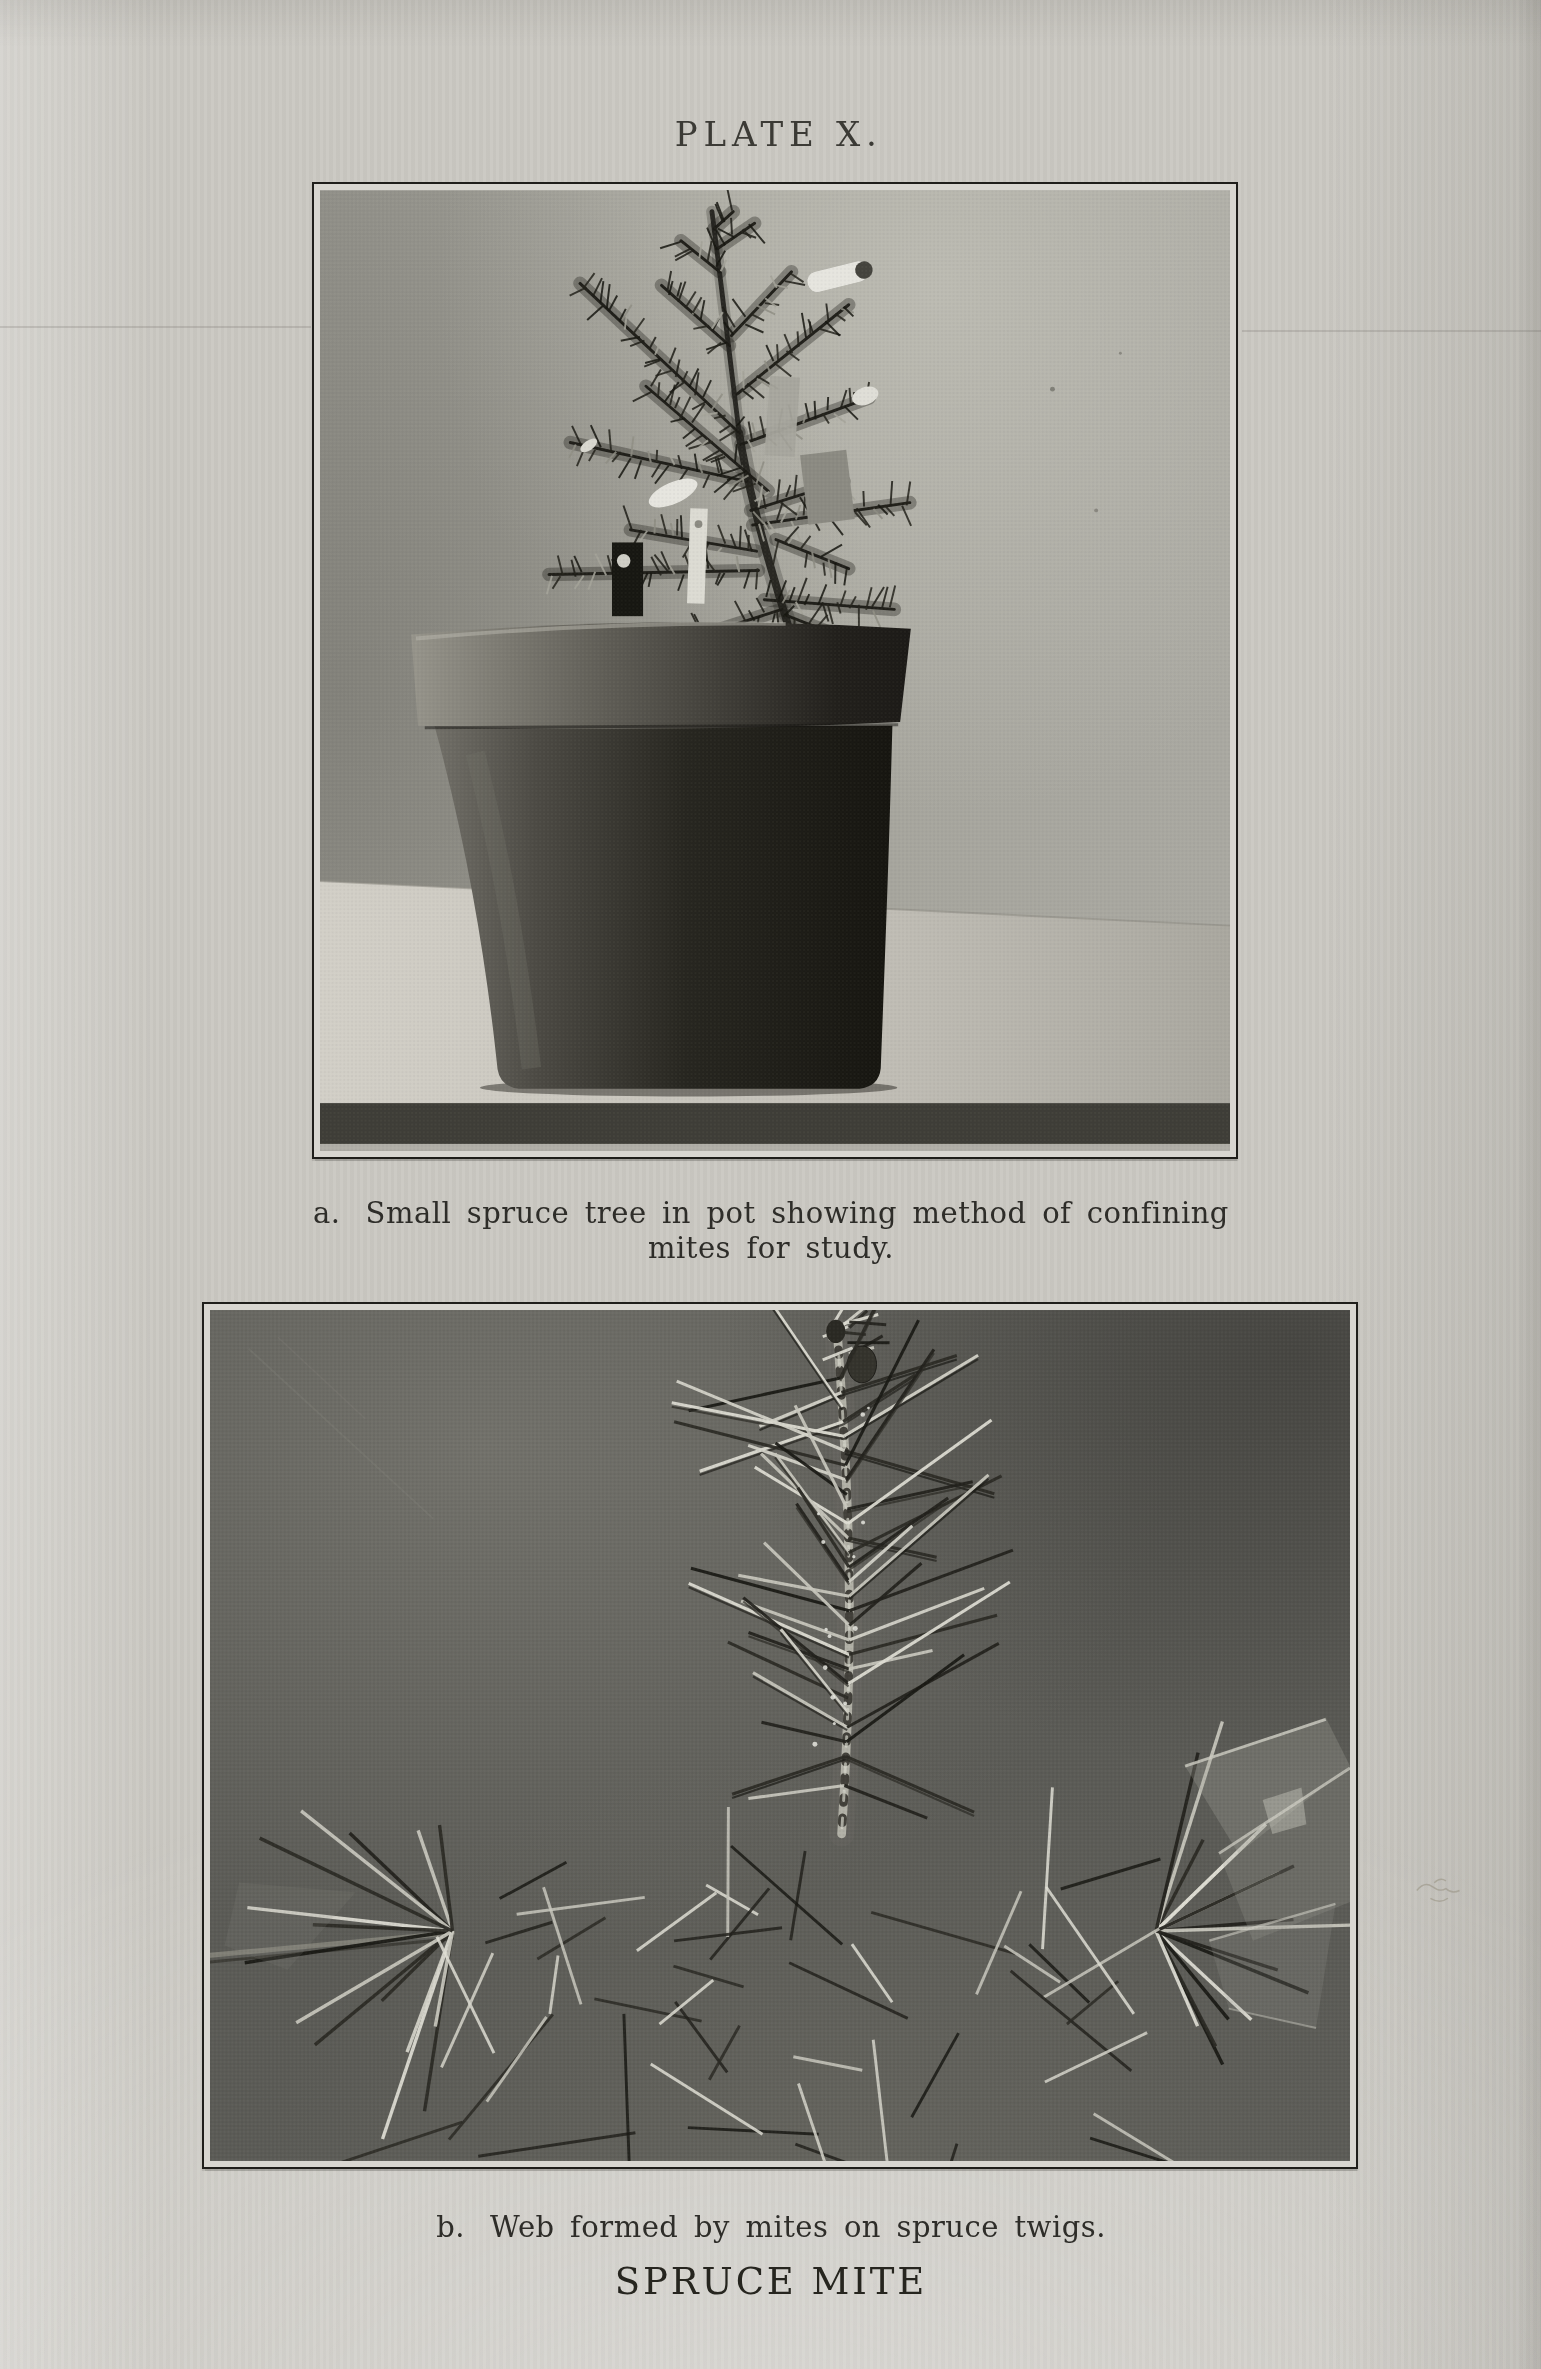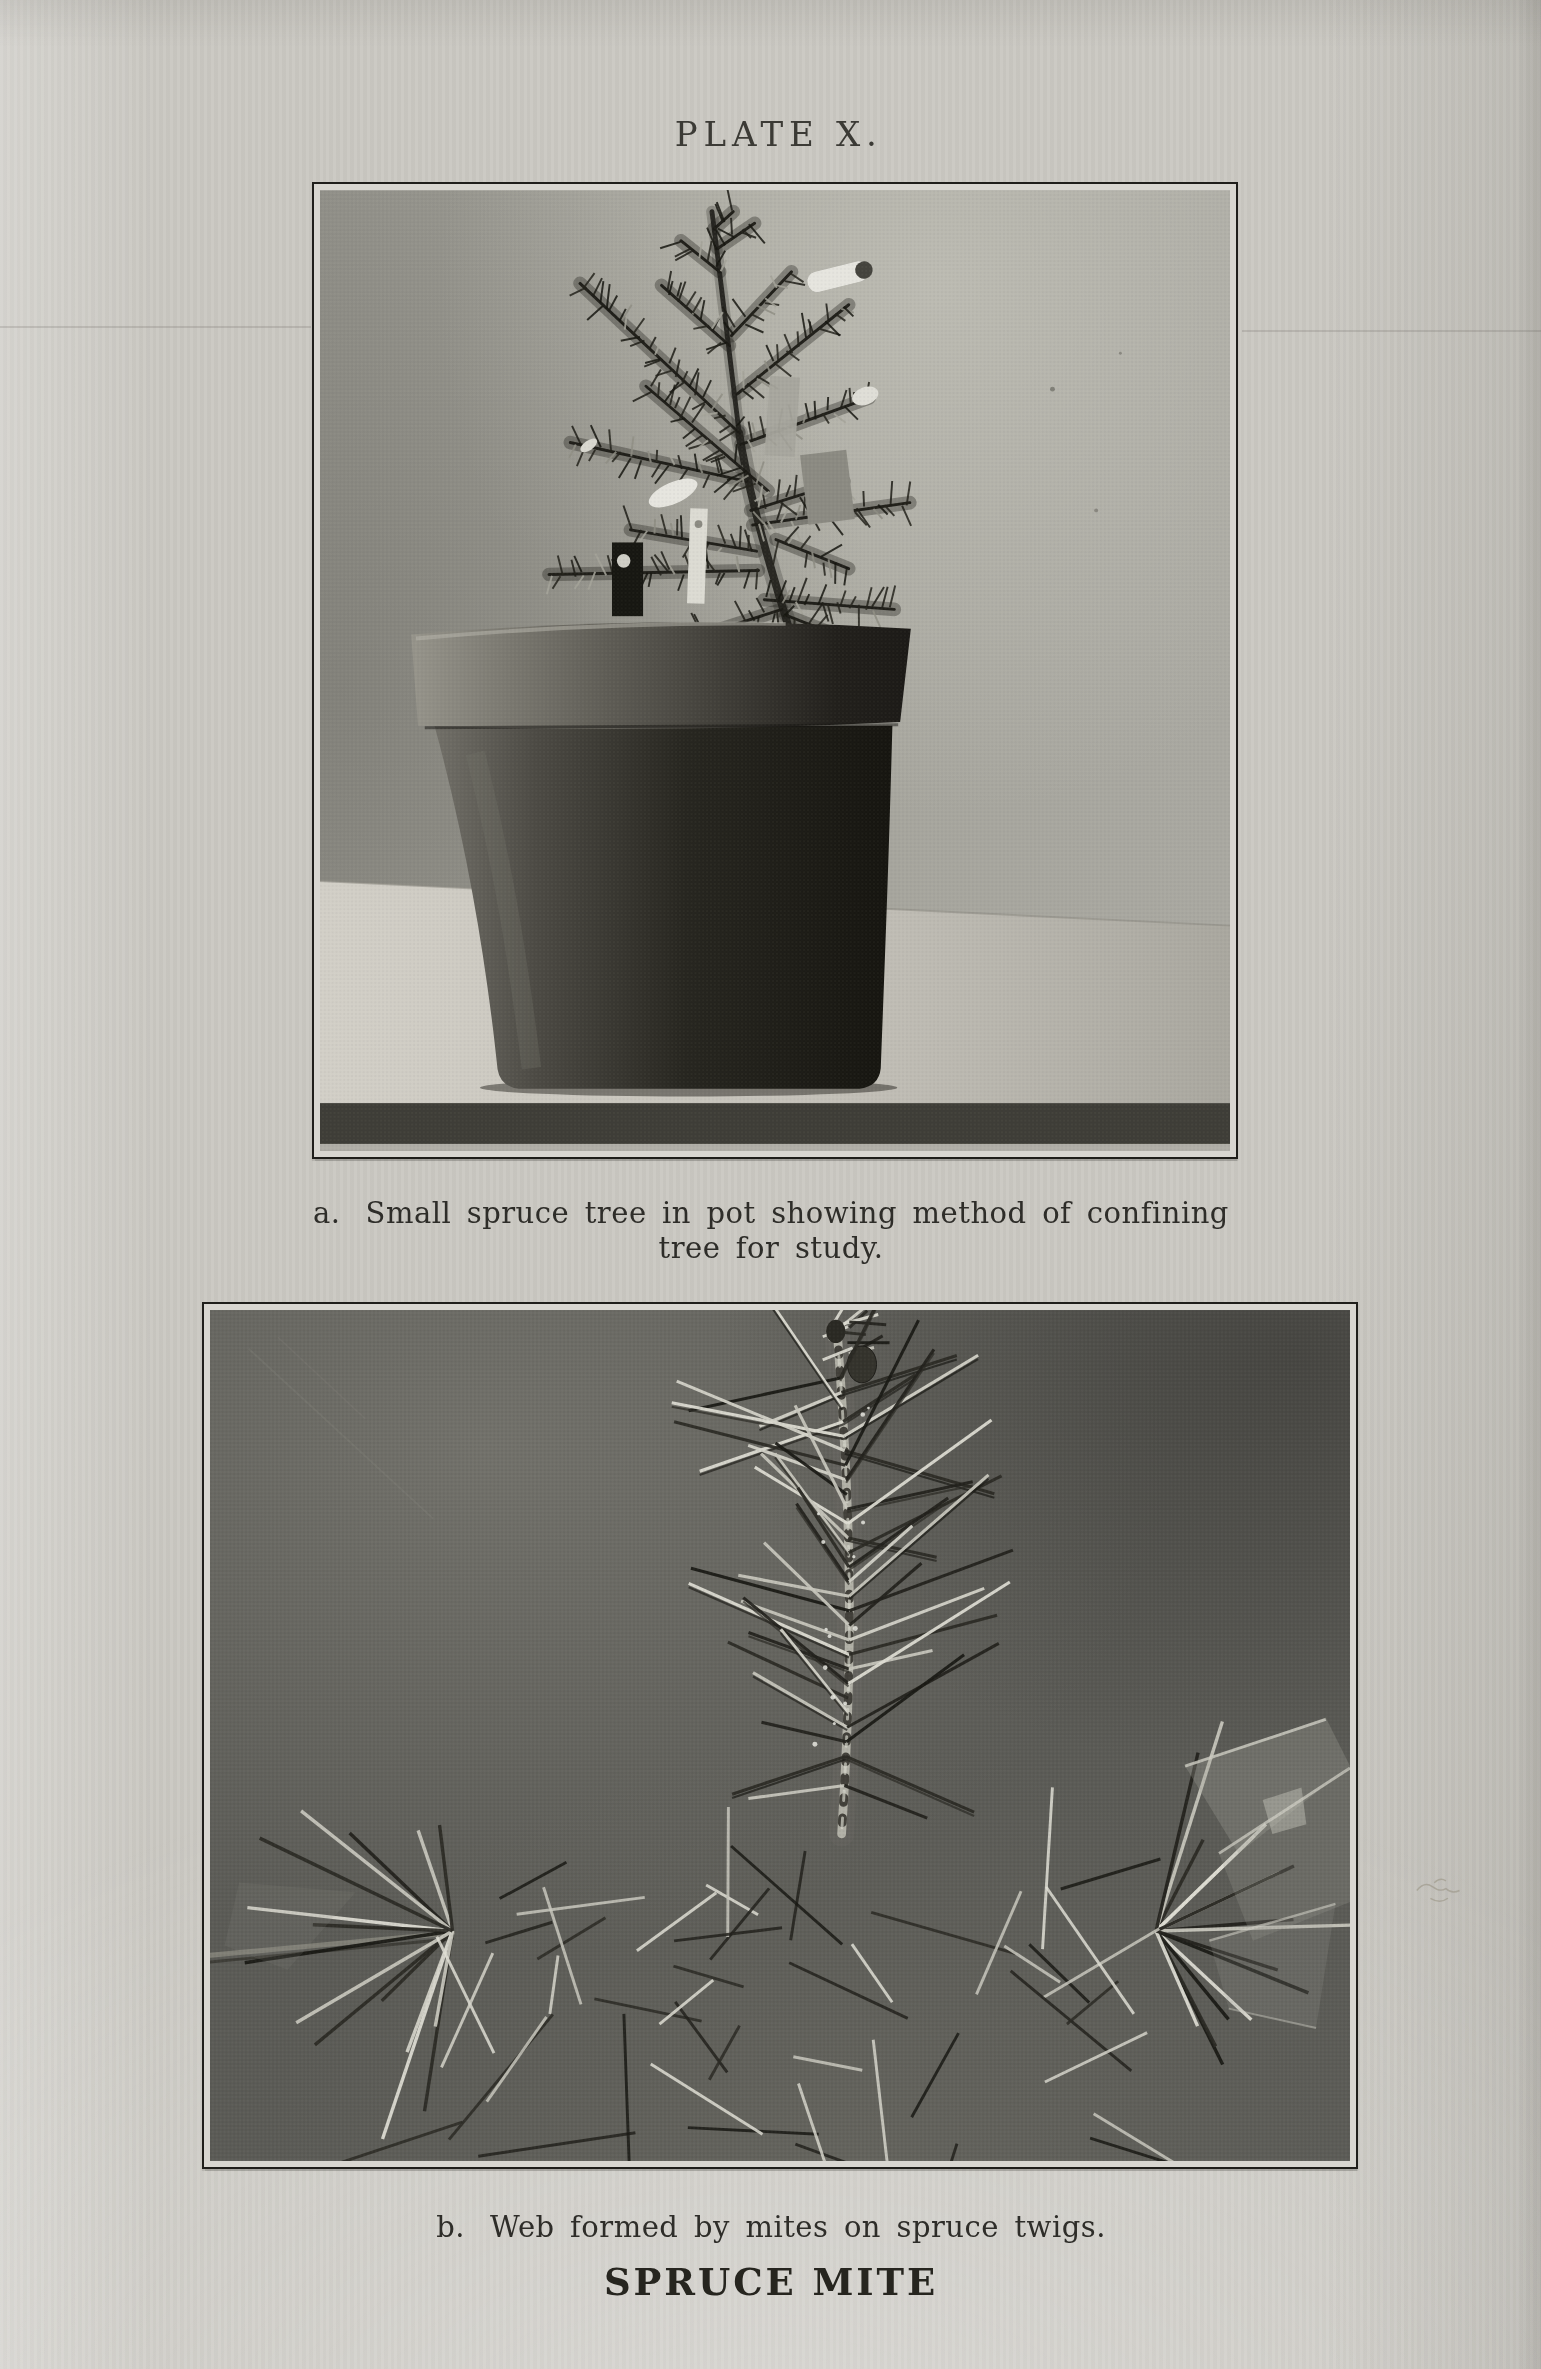--- a/index.html
+++ b/index.html
@@ -23,21 +23,21 @@
     box-shadow:0 1.9px 1px rgba(40,38,34,.25);
   }
   .photo-frame svg{display:block;overflow:hidden;}
   .caption{
     position:absolute;left:0;width:100%;text-align:center;
     font-size:29px;line-height:35px;color:#2e2d29;word-spacing:5.8px;letter-spacing:0.5px;
   }
   .cap-gap{display:inline-block;width:25px;}
   .plate-subject{
     position:absolute;left:0;width:100%;text-align:center;
-    top:2260px;font-size:37px;font-weight:bold;letter-spacing:2.9px;color:#26251f;
+    top:2260px;font-size:37px;font-weight:normal;letter-spacing:2.9px;color:#26251f;
   }
   .crease{position:absolute;height:1.9px;background:rgba(100,97,88,.20);filter:blur(0.6px);}
   .edge-shade{position:absolute;top:0;right:0;width:25px;height:100%;
     background:linear-gradient(90deg, rgba(60,58,52,0), rgba(60,58,52,.10));}
   .squiggle{position:absolute;left:1409px;top:1869px;}
 </style>
 </head>
 <body>
 
 <div class="page-title">PLATE X.</div>
@@ -476,21 +476,21 @@
       </g>
       <ellipse cx="277" cy="263" rx="10" ry="5" fill="#d9d8d0" transform="rotate(-35 277 263)"></ellipse>
     </g>
 
     <rect x="0" y="0" width="938" height="990" fill="url(#htA)"></rect>
   </svg>
 </div>
 
 <div class="caption" style="top:1196px;">
   <div class="cap-line"><span>a.</span><span class="cap-gap"></span><span>Small spruce tree in pot showing method of confining</span></div>
-  <div class="cap-line">tree for study.</div>
+  <div class="cap-line">mites for study.</div>
 </div>
 
 <div class="photo-frame" style="left:202px;top:1302px;">
   <svg id="photoB" width="1140" height="851" viewBox="0 0 1175 877" xmlns="http://www.w3.org/2000/svg">
     <defs>
       <radialGradient id="glowB" cx="0.24" cy="0.16" r="0.6">
         <stop offset="0" stop-color="#787770" stop-opacity="0.8"></stop>
           <stop offset="1" stop-color="#787770" stop-opacity="0"></stop>
       </radialGradient>
       <radialGradient id="darkB" cx="0.95" cy="0.05" r="0.5">

